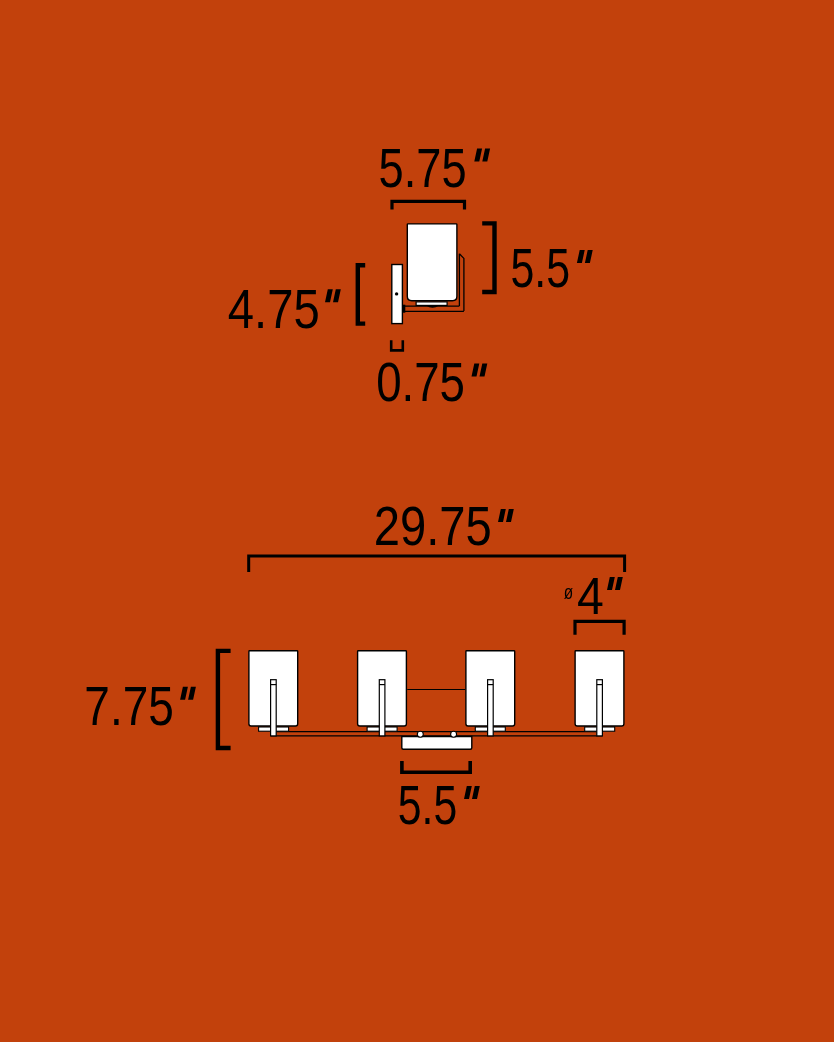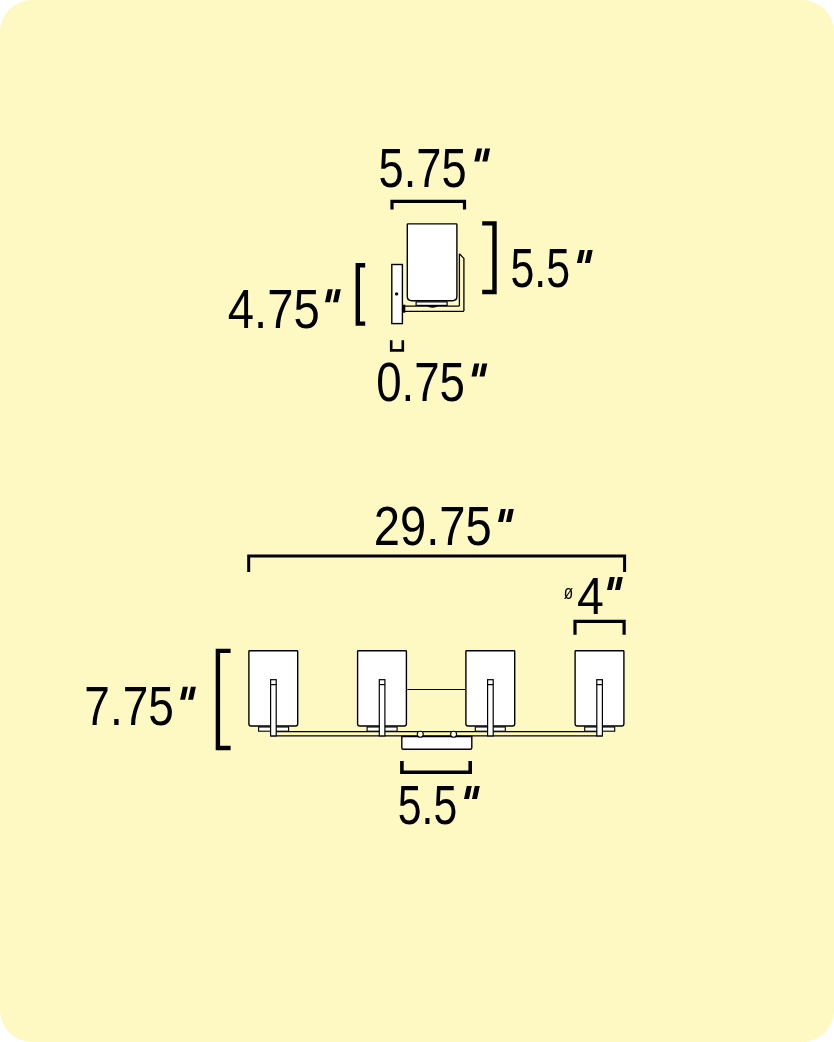--- a/index.html
+++ b/index.html
@@ -1,16 +1,16 @@
 <!DOCTYPE html>
 <html><head>
 <meta charset="utf-8">
 <style>
   html,body{margin:0;padding:0;background:#ffffff;}
-  .page{position:relative;width:834px;height:1042px;background:#fef9c3;overflow:hidden;border-radius:32px;}
+  .page{position:relative;width:834px;height:1042px;background:#c2410c;overflow:hidden;}
   svg{display:block;}
   text{font-family:"Liberation Sans", sans-serif;fill:#000000;}
 </style>
 </head>
 <body>
 <div class="page">
 <svg width="834" height="1042" viewBox="0 0 834 1042">
 
 <g>
 <text x="422.6" y="186.8" font-size="54.6" text-anchor="middle" textLength="88" lengthAdjust="spacingAndGlyphs">5.75</text>

